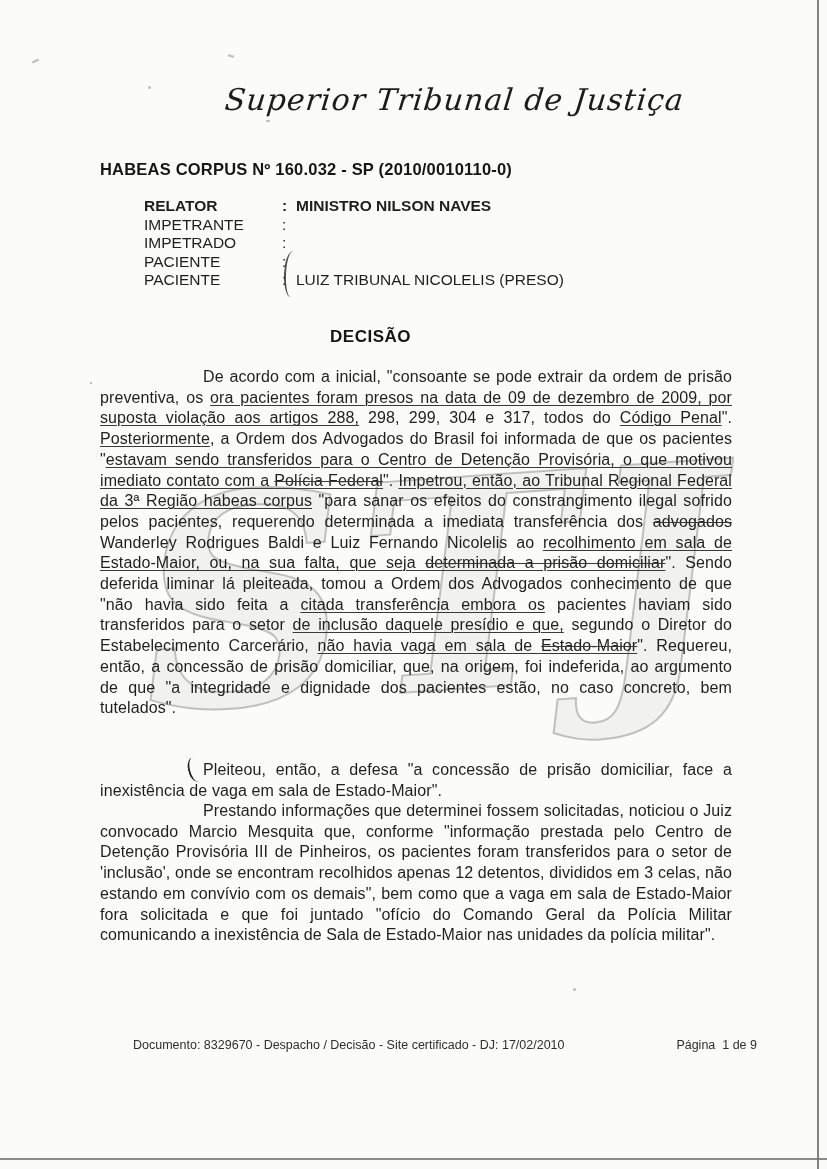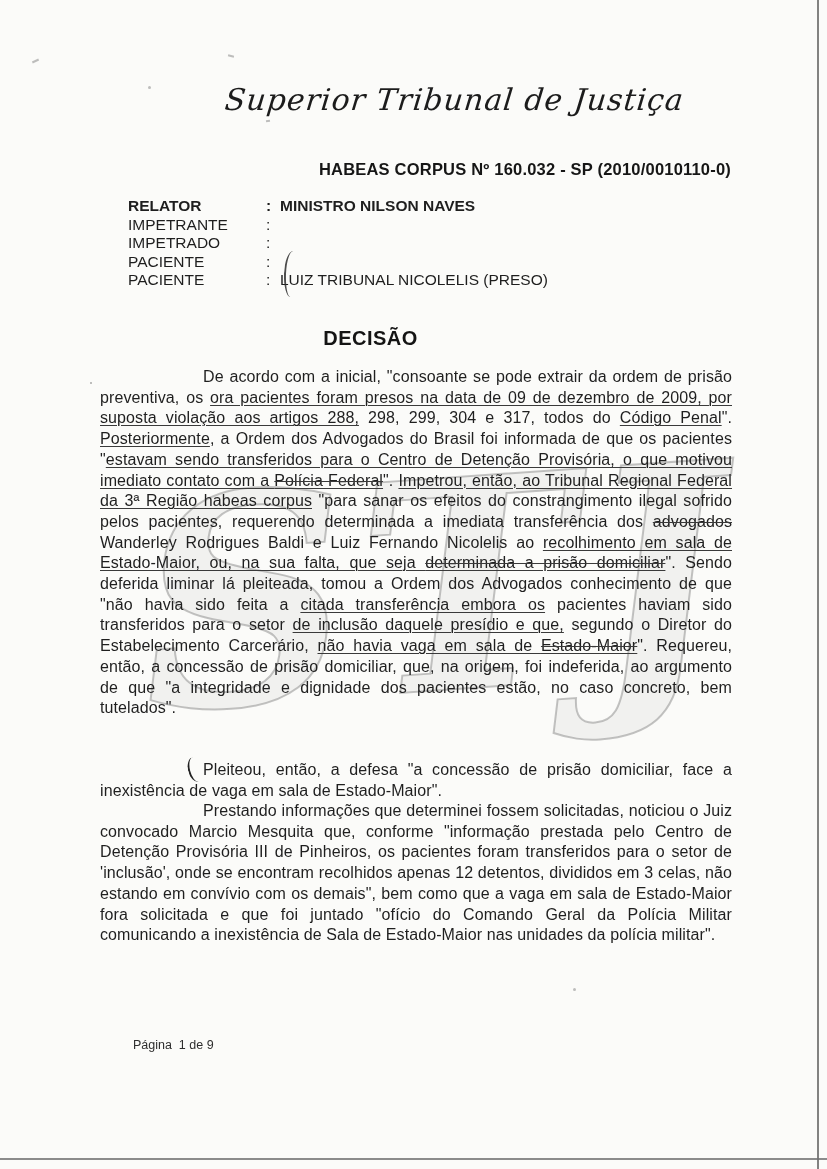--- a/index.html
+++ b/index.html
@@ -10,31 +10,31 @@
   }
   
   .court-name{
     position:absolute;left:225px;top:82px;width:280px;
     font-family:"DejaVu Serif",serif;font-style:italic;
     font-size:30px;color:#1c1c1c;letter-spacing:1px;white-space:nowrap;
     transform:skewX(-6deg);
   }
   .case-title{
     position:absolute;left:100px;top:160px;width:631px;
-    text-align:right;font-weight:bold;font-size:16.5px;color:#161616;
+    text-align:left;font-weight:bold;font-size:16.5px;color:#161616;
     letter-spacing:.2px;
   }
   .parties{
-    position:absolute;left:128px;top:197px;font-size:15.5px;color:#1e1e1e;
+    position:absolute;left:144px;top:197px;font-size:15.5px;color:#1e1e1e;
   }
   .party-row{display:grid;grid-template-columns:138px 14px auto;line-height:18.5px;}
   .party-row.bold{font-weight:bold;}
   .decision-heading{
     position:absolute;left:100px;top:327px;width:631px;text-align:center;
-    font-weight:bold;font-size:20px;color:#141414;letter-spacing:.5px;
+    font-weight:bold;font-size:17px;color:#141414;letter-spacing:.5px;
     transform:translateX(-45px);
   }
   .bodycol{position:absolute;left:100px;width:632px;}
   .para{
     margin:0;text-align:justify;font-size:16px;line-height:20.7px;
     color:#1f1f1f;letter-spacing:.1px;text-indent:103px;
     position:absolute;left:0;width:632px;
   }   
   .u{text-decoration:underline;text-decoration-thickness:1px;text-underline-offset:2px;text-decoration-color:#3a3a3a;}
   .s{text-decoration:line-through;text-decoration-color:#3a3a3a;}
@@ -116,20 +116,21 @@
   <div class="decision-heading">DECISÃO</div>
 
   <div class="bodycol" style="top:0;height:1169px;">
     <p class="para" style="top: 367px;"><span>De acordo com a inicial, "consoante se pode extrair da ordem de prisão preventiva, os </span><span class="u">ora pacientes foram presos na data de 09 de dezembro de 2009, por suposta violação aos artigos 288,</span><span> 298, 299, 304 e 317, todos do </span><span class="u">Código Penal</span><span>". </span><span class="u">Posteriormente</span><span>, a Ordem dos Advogados do Brasil foi informada de que os pacientes "</span><span class="u">estavam sendo transferidos para o Centro de Detenção Provisória, o que motivou imediato contato com a </span><span class="u s">Polícia Federal</span><span>". </span><span class="u">Impetrou, então, ao Tribunal Regional Federal da 3ª Região habeas corpus</span><span> "para sanar os efeitos do constrangimento ilegal sofrido pelos pacientes, requerendo determinada a imediata transferência dos </span><span class="s">advogados</span><span> Wanderley Rodrigues Baldi e Luiz Fernando Nicolelis ao </span><span class="u">recolhimento em sala de Estado-Maior, ou, na sua falta, que seja </span><span class="u s">determinada a prisão domiciliar</span><span>". Sendo deferida liminar lá pleiteada, tomou a Ordem dos Advogados conhecimento de que "não havia sido feita a </span><span class="u">citada transferência embora os</span><span> pacientes haviam sido transferidos para o setor </span><span class="u">de inclusão daquele presídio e que,</span><span> segundo o Diretor do Estabelecimento Carcerário, </span><span class="u">não havia vaga em sala de </span><span class="u s">Estado-Maior</span><span>". Requereu, então, a concessão de prisão domiciliar, que, na origem, foi indeferida, ao argumento de que "a integridade e dignidade dos pacientes estão, no caso concreto, bem tutelados".</span></p>
     <p class="para" style="top: 760px;"><span>Pleiteou, então, a defesa "a concessão de prisão domiciliar, face a inexistência de vaga em sala de Estado-Maior".</span></p>
     <p class="para" style="top: 801px;"><span>Prestando informações que determinei fossem solicitadas, noticiou o Juiz convocado Marcio Mesquita que, conforme "informação prestada pelo Centro de Detenção Provisória III de Pinheiros, os pacientes foram transferidos para o setor de 'inclusão', onde se encontram recolhidos apenas 12 detentos, divididos em 3 celas, não estando em convívio com os demais", bem como que a vaga em sala de Estado-Maior fora solicitada e que foi juntado "ofício do Comando Geral da Polícia Militar comunicando a inexistência de Sala de Estado-Maior nas unidades da polícia militar".</span></p>
   </div>
   <div class="pen-paren"></div>
 
   <div class="footer">
+    <span>Documento: 8329670 - Despacho / Decisão - Site certificado - DJ: 17/02/2010</span>
     <span>Página  1 de 9</span>
   </div>
 
   <div class="edge-right"></div>
   <div class="edge-bottom"></div>
 
   <div class="speck sp1"></div>
   <div class="speck sp2"></div>
   <div class="speck sp3"></div>
   <div class="speck sp4"></div>

